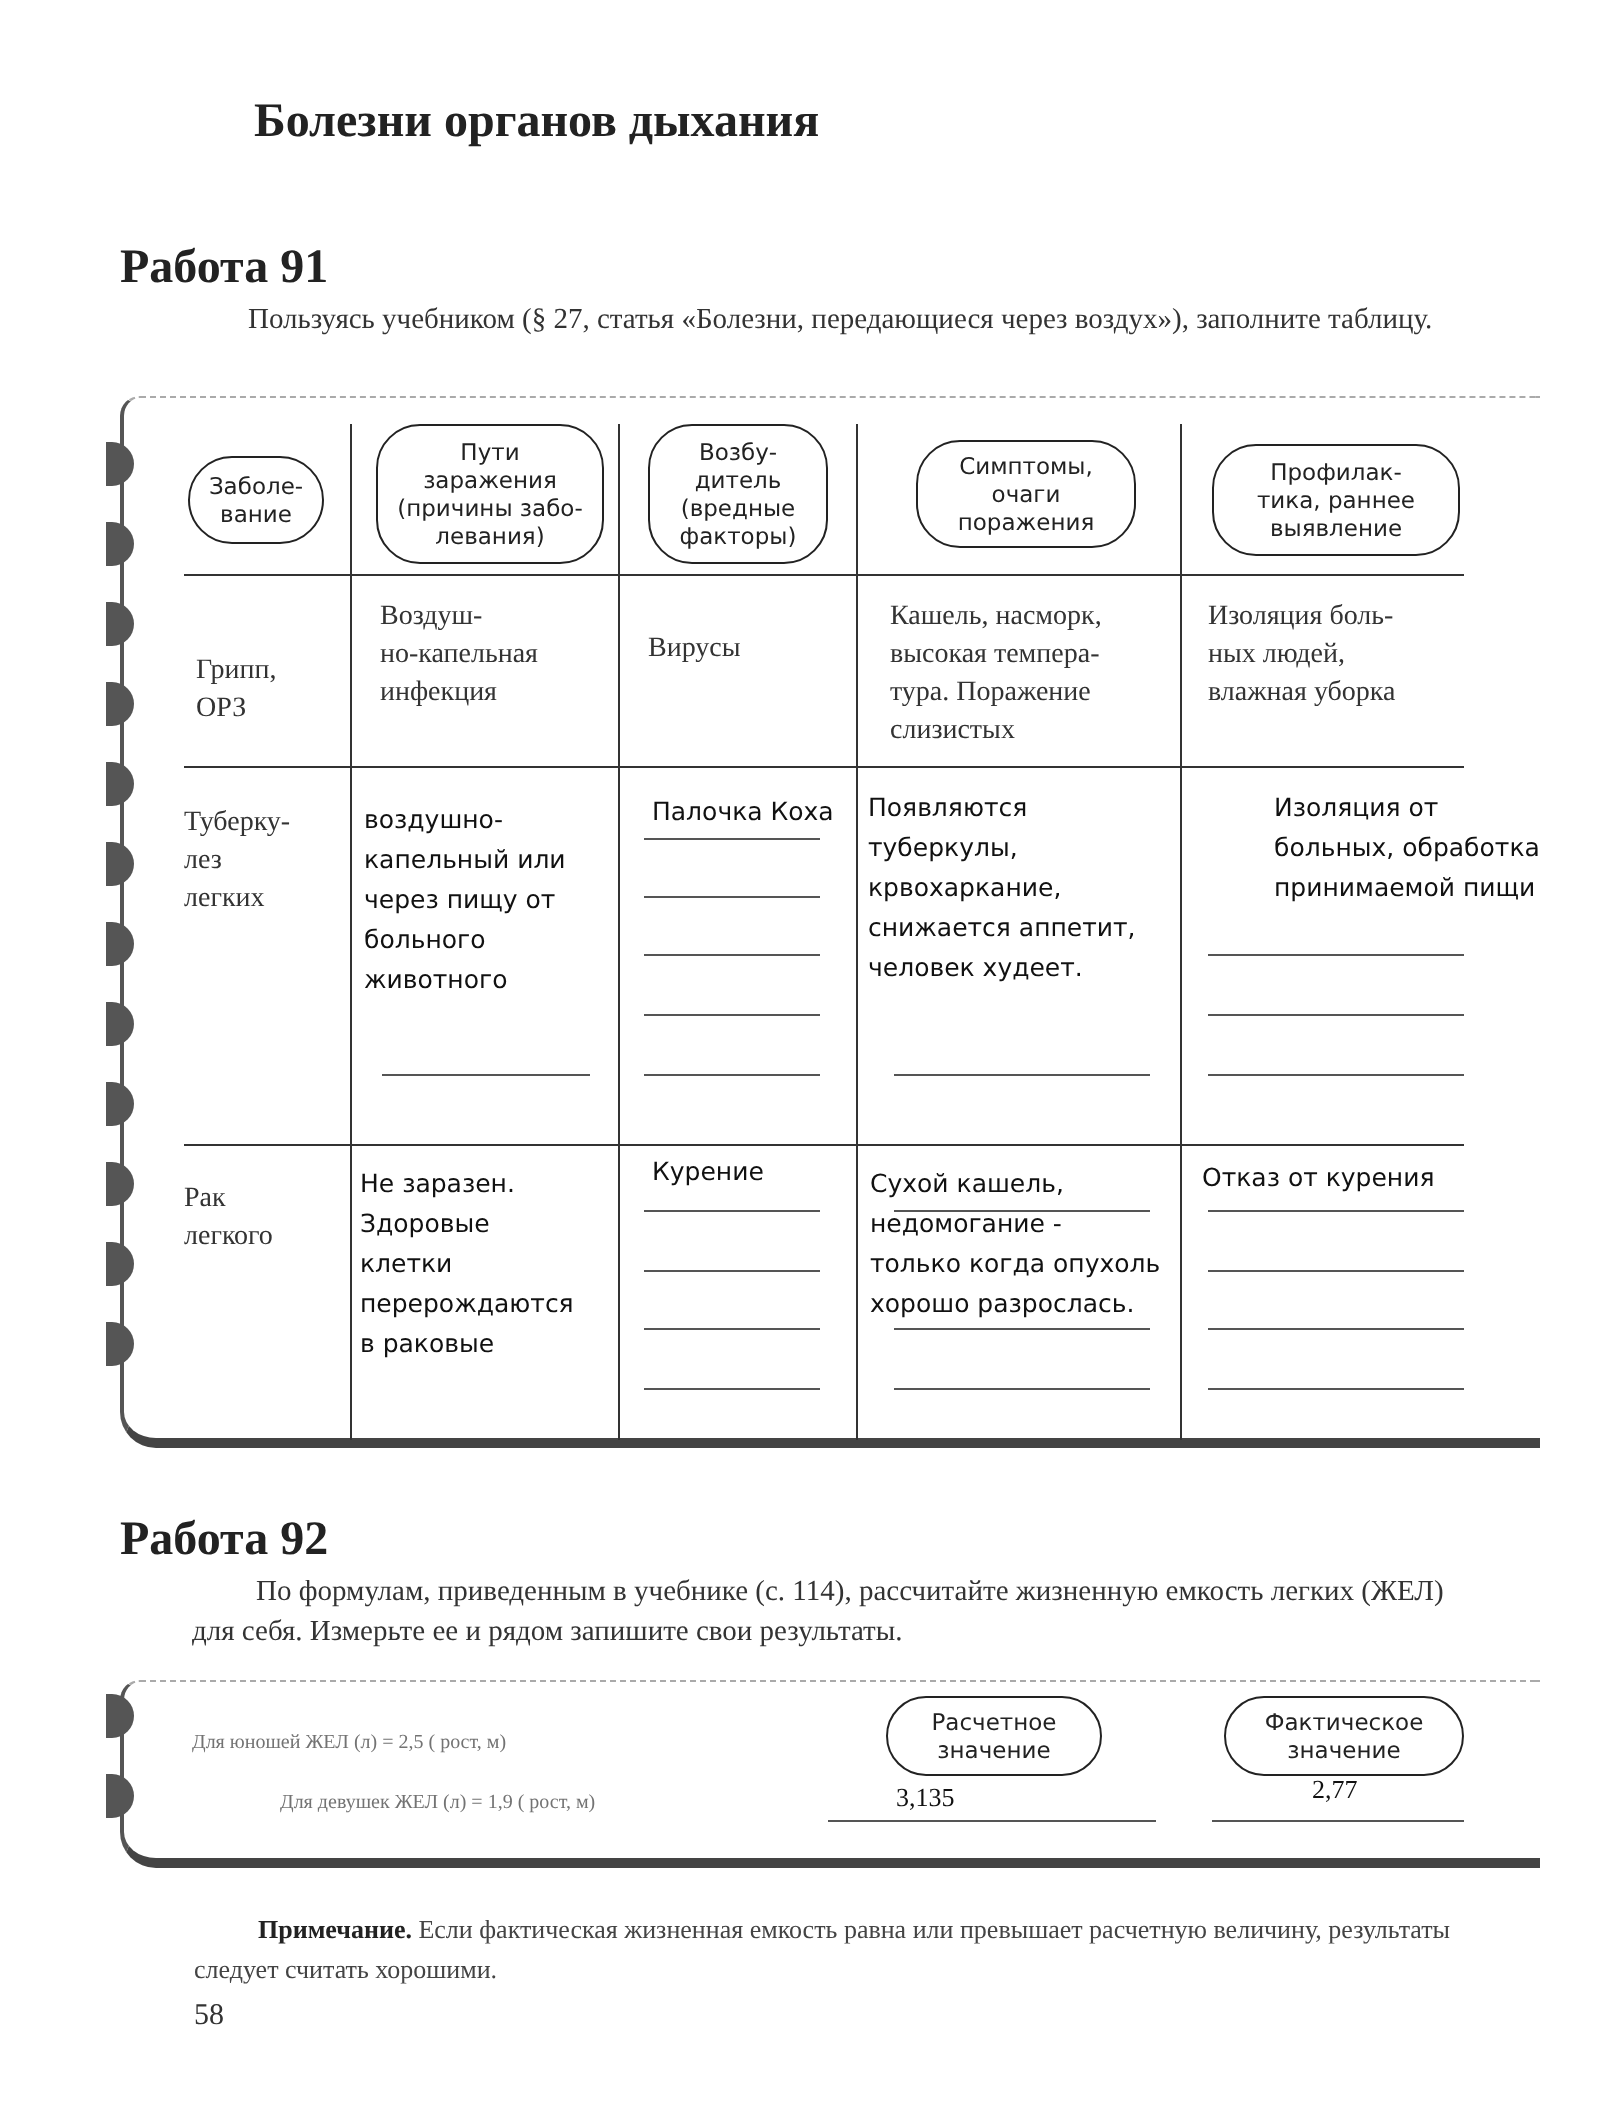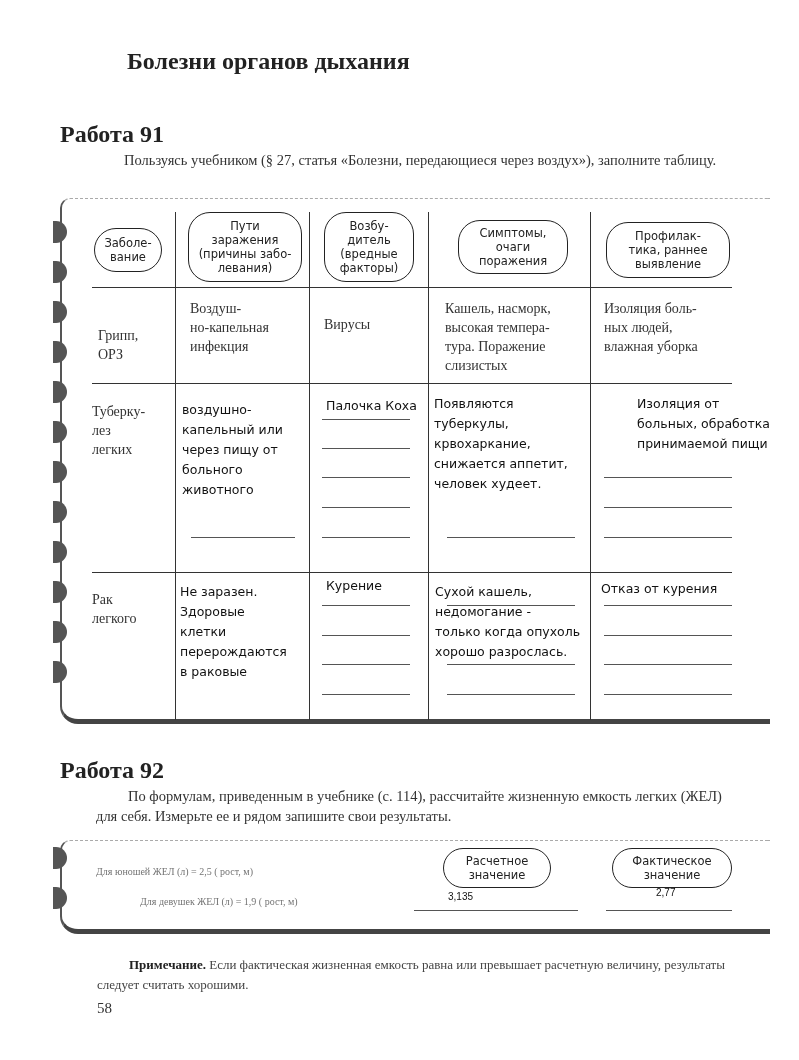--- a/index.html
+++ b/index.html
@@ -19,21 +19,21 @@
   .vline { position: absolute; width: 1px; background: #333; }
   .hline { position: absolute; height: 1px; background: #333; }
   .blank { position: absolute; height: 1px; background: #555; }
 
   .pill { position: absolute; border: 1.5px solid #222; border-radius: 22px; font-family: "DejaVu Sans", sans-serif; font-size: 11.5px; line-height: 14px; text-align: center; display: flex; align-items: center; justify-content: center; color: #222; }
 
   .cell-print { position: absolute; font-family: "Liberation Serif", serif; font-size: 14px; line-height: 19px; color: #333; white-space: pre-line; }
   .cell-hand { position: absolute; font-family: "DejaVu Sans", sans-serif; font-size: 12.5px; line-height: 20px; color: #111; white-space: pre-line; }
 
   .formula { position: absolute; font-family: "Liberation Serif", serif; font-size: 10px; color: #737373; }
-  .answer { position: absolute; font-family: Liberation Sans, sans-serif; font-size: 10px; color: #111; text-align: right; }
+  .answer { position: absolute; font-family: Liberation Serif, serif; font-size: 13px; color: #111; text-align: right; }
   .note { left: 97px; top: 955px; width: 640px; font-family: "Liberation Serif", serif; font-size: 13px; line-height: 20px; color: #444; text-indent: 32px; }
   .note b { color: #222; }
   .pagenum { left: 97px; top: 1000px; font-family: "Liberation Serif", serif; font-size: 15px; color: #333; }
 </style>
 </head>
 <body>
 
 <div class="abs title">
   <div>Болезни органов дыхания</div>
 </div>

